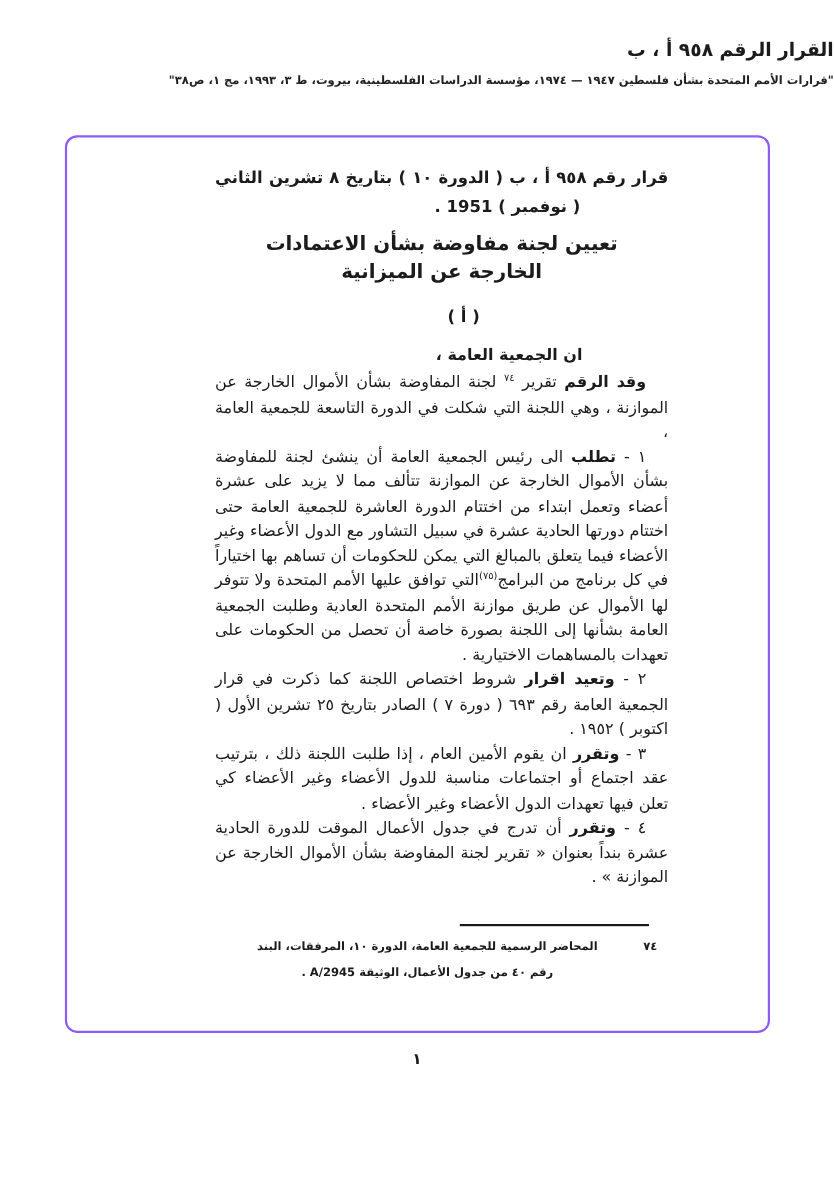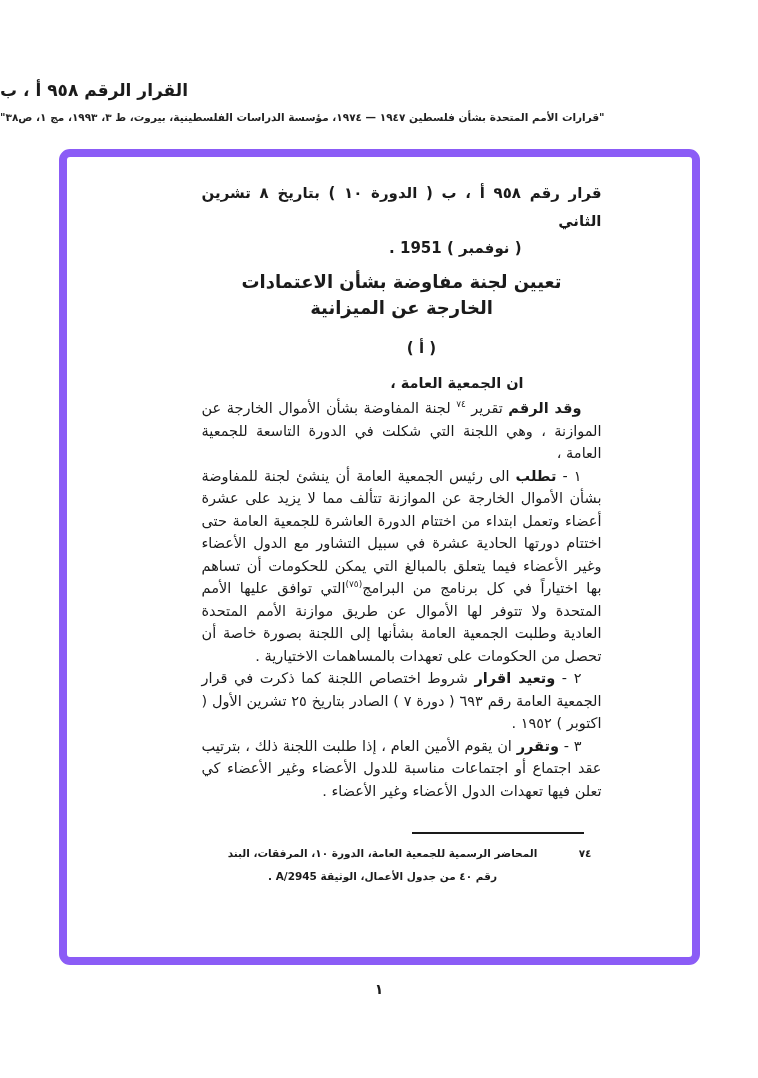--- a/index.html
+++ b/index.html
@@ -5,37 +5,37 @@
   * { margin: 0; padding: 0; box-sizing: border-box; }
   html, body { width: 758px; background: #ffffff; }
   body {
     height: 1078px;
     position: relative;
     direction: rtl;
     font-family: "DejaVu Sans", sans-serif;
     color: #1b1b1b;
     overflow: hidden;
   }
-  .doc-header { text-align: left; padding-top: 80px; }
+  .doc-header { text-align: right; padding-top: 36px; }
   .doc-title {
     font-size: 17px;
     font-weight: bold;
     letter-spacing: 0.5px;
   }
   .doc-citation {
     margin-top: 11px;
     font-size: 10.5px;
     font-weight: bold;
     color: #222;
   }
   .frame {
     width: 641px;
     height: 816px;
-    margin: 26px auto 0 auto;
-    border: 8px solid #8b5cf6;
+    margin: 44px auto 0 auto;
+    border: 2px solid #8b5cf6;
     border-radius: 11px;
     overflow: hidden;
   }
   .column {
     padding: 22px 90px 0 135px;
     font-size: 14.5px;
     line-height: 22.5px;
     text-align: justify;
   }
   .res-heading-l1 {
@@ -125,20 +125,21 @@
 
     <p class="clause"><b>وقد الرقم</b><span> تقرير </span><sup>٧٤</sup><span> لجنة المفاوضة بشأن الأموال الخارجة عن الموازنة ، وهي اللجنة التي شكلت في الدورة التاسعة للجمعية العامة ،</span></p>
 
 
     <p class="clause"><span>١ - </span><b>تطلب</b><span> الى رئيس الجمعية العامة أن ينشئ لجنة للمفاوضة بشأن الأموال الخارجة عن الموازنة تتألف مما لا يزيد على عشرة أعضاء وتعمل ابتداء من اختتام الدورة العاشرة للجمعية العامة حتى اختتام دورتها الحادية عشرة في سبيل التشاور مع الدول الأعضاء وغير الأعضاء فيما يتعلق بالمبالغ التي يمكن للحكومات أن تساهم بها اختياراً في كل برنامج من البرامج</span><sup>(٧٥)</sup><span>التي توافق عليها الأمم المتحدة ولا تتوفر لها الأموال عن طريق موازنة الأمم المتحدة العادية وطلبت الجمعية العامة بشأنها إلى اللجنة بصورة خاصة أن تحصل من الحكومات على تعهدات بالمساهمات الاختيارية .</span></p>
 
     <p class="clause"><span>٢ - </span><b>وتعيد اقرار</b><span> شروط اختصاص اللجنة كما ذكرت في قرار الجمعية العامة رقم ٦٩٣ ( دورة ٧ ) الصادر بتاريخ ٢٥ تشرين الأول ( اكتوبر ) ١٩٥٢ .</span></p>
 
     <p class="clause"><span>٣ - </span><b>وتقرر</b><span> ان يقوم الأمين العام ، إذا طلبت اللجنة ذلك ، بترتيب عقد اجتماع أو اجتماعات مناسبة للدول الأعضاء وغير الأعضاء كي تعلن فيها تعهدات الدول الأعضاء وغير الأعضاء .</span></p>
 
+    <p class="clause"><span>٤ - </span><b>وتقرر</b><span> أن تدرج في جدول الأعمال الموقت للدورة الحادية عشرة بنداً بعنوان « تقرير لجنة المفاوضة بشأن الأموال الخارجة عن الموازنة » .</span></p>
 
     <div class="footnotes">
       <div class="fn-rule"></div>
       <div class="fn">
         <span class="fn-num">٧٤</span>
         <div class="fn-text">المحاضر الرسمية للجمعية العامة، الدورة ١٠، المرفقات، البند رقم ٤٠ من جدول الأعمال، الوثيقة A/2945 .</div>
       </div>
 
     </div>
 

